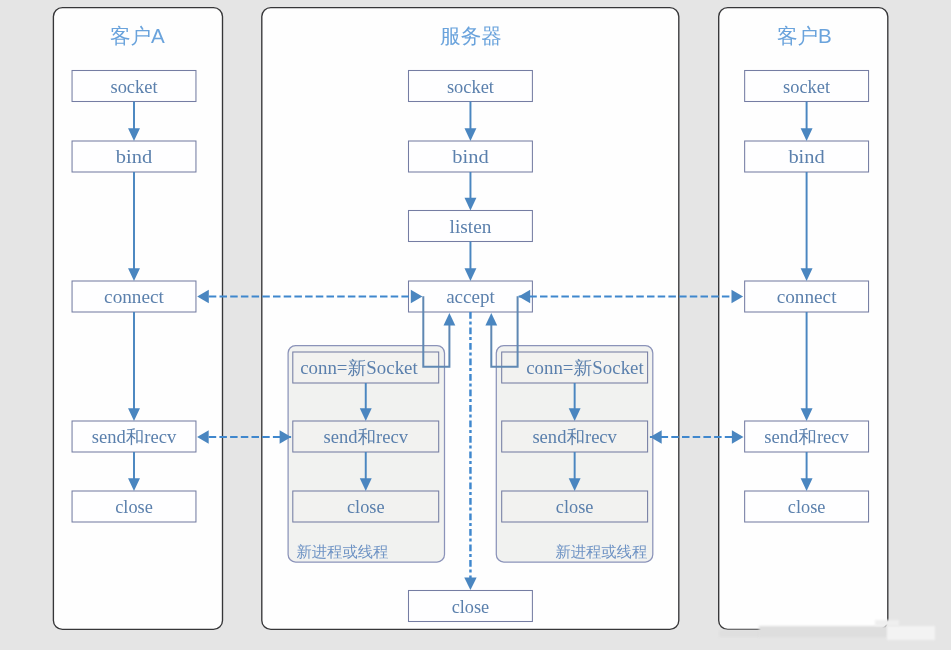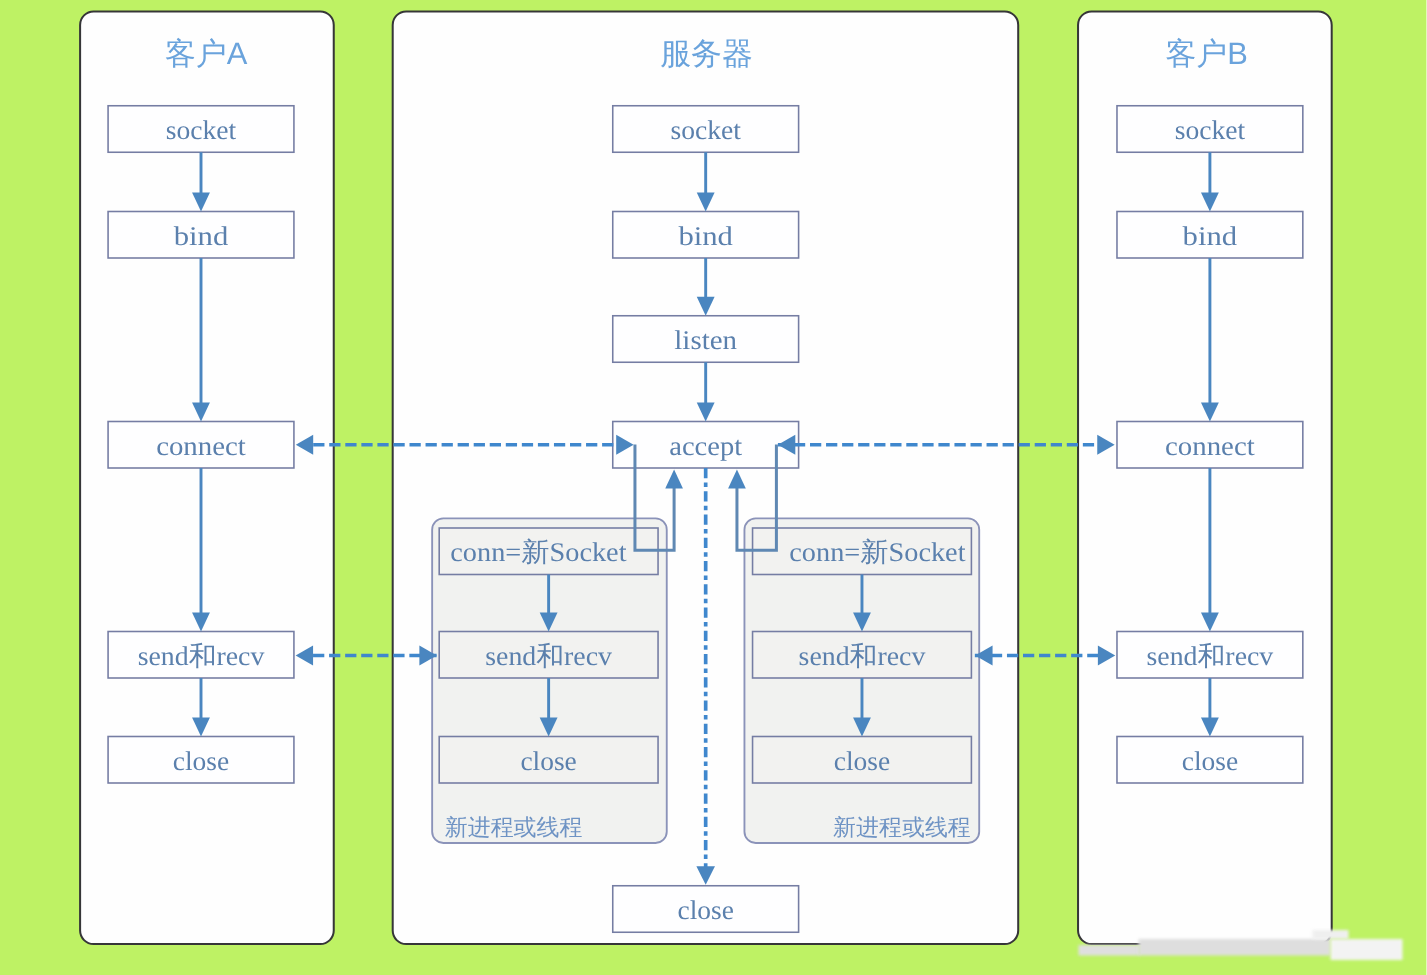--- a/index.html
+++ b/index.html
@@ -1,19 +1,19 @@
 <!DOCTYPE html>
 <html><head>
 <meta charset="utf-8">
 <title>Socket flow diagram</title>
 <style>
   html,body{margin:0;padding:0;background:#ffffff;}
   body{width:951px;height:650px;overflow:hidden;
        font-family:"Liberation Serif",serif;}
-  #stage{position:relative;width:951px;height:650px;background:#bef264;}
+  #stage{position:relative;width:951px;height:650px;background:#e5e5e5;}
   svg#diagram{display:block;position:absolute;left:0;top:0;}
   text{ -webkit-font-smoothing:antialiased; }
   .panel-title{font-family:"Liberation Sans",sans-serif;font-size:20.6px;}
   .box-label{font-family:"Liberation Serif",serif;font-size:18px;}
   .grp-caption{font-family:"Liberation Sans",sans-serif;font-size:15.3px;}
   .wm{position:absolute;filter:blur(1.1px);}
 </style>
 </head>
 <body>
 

